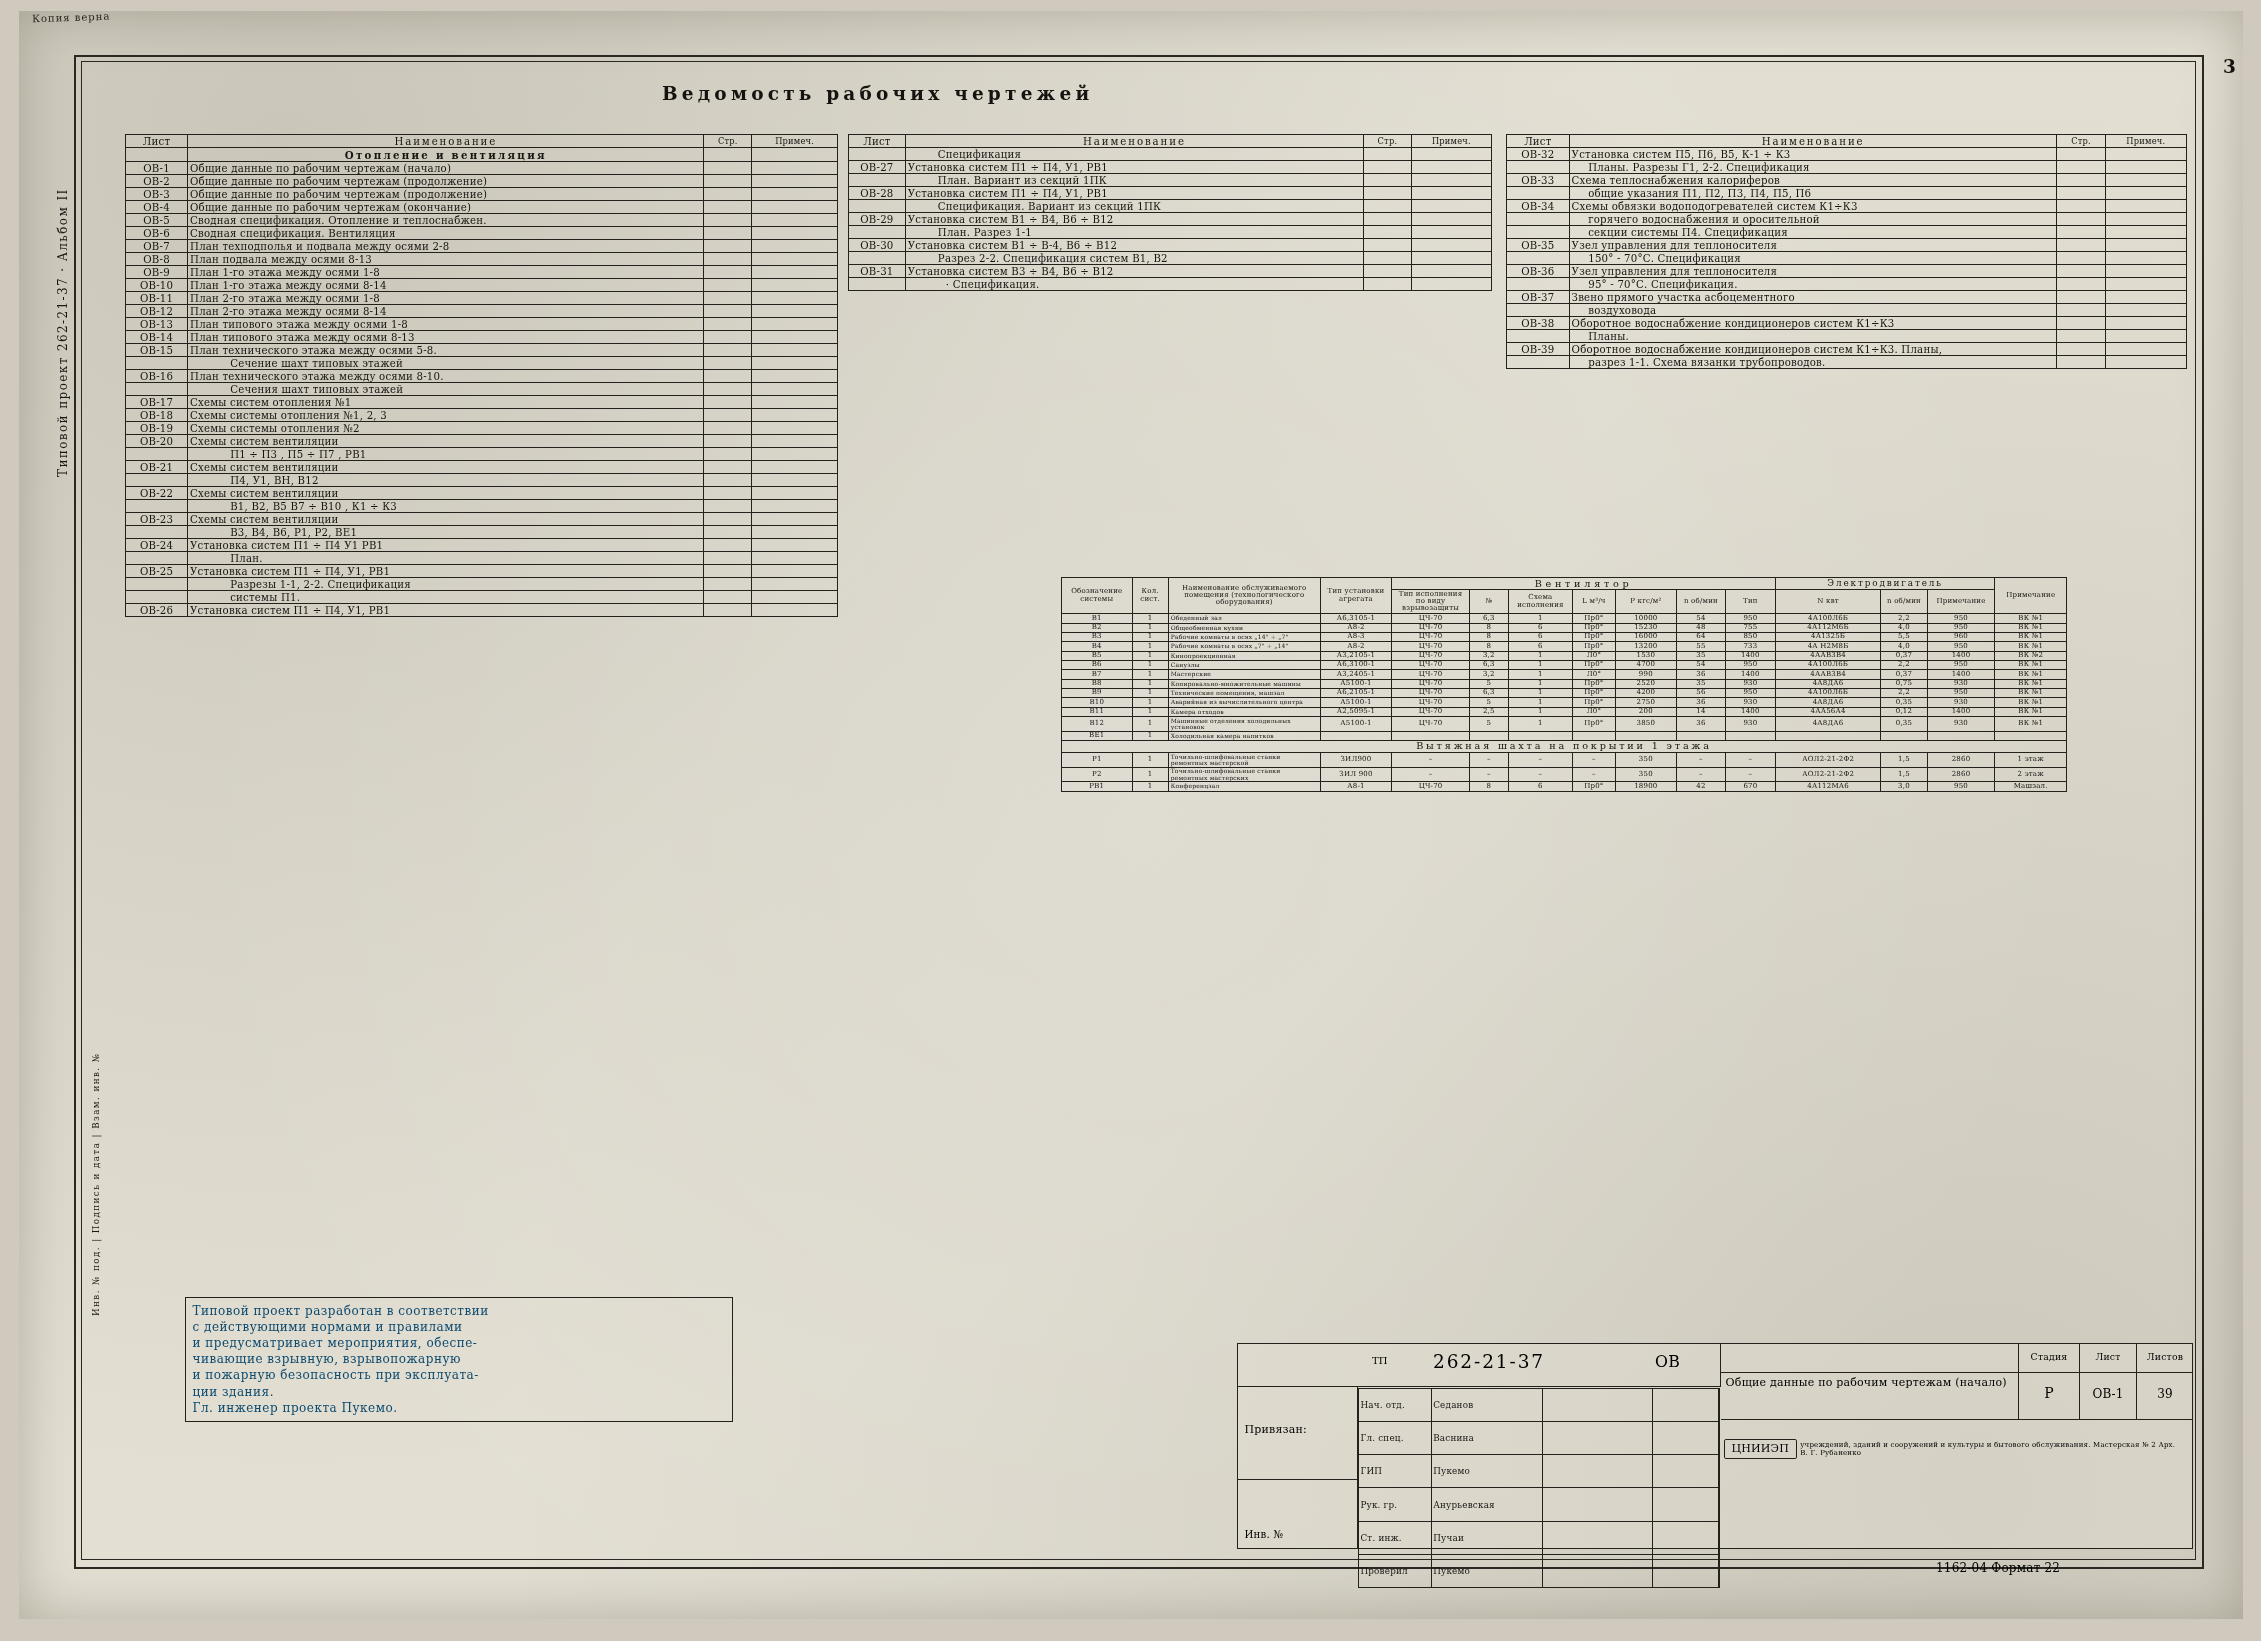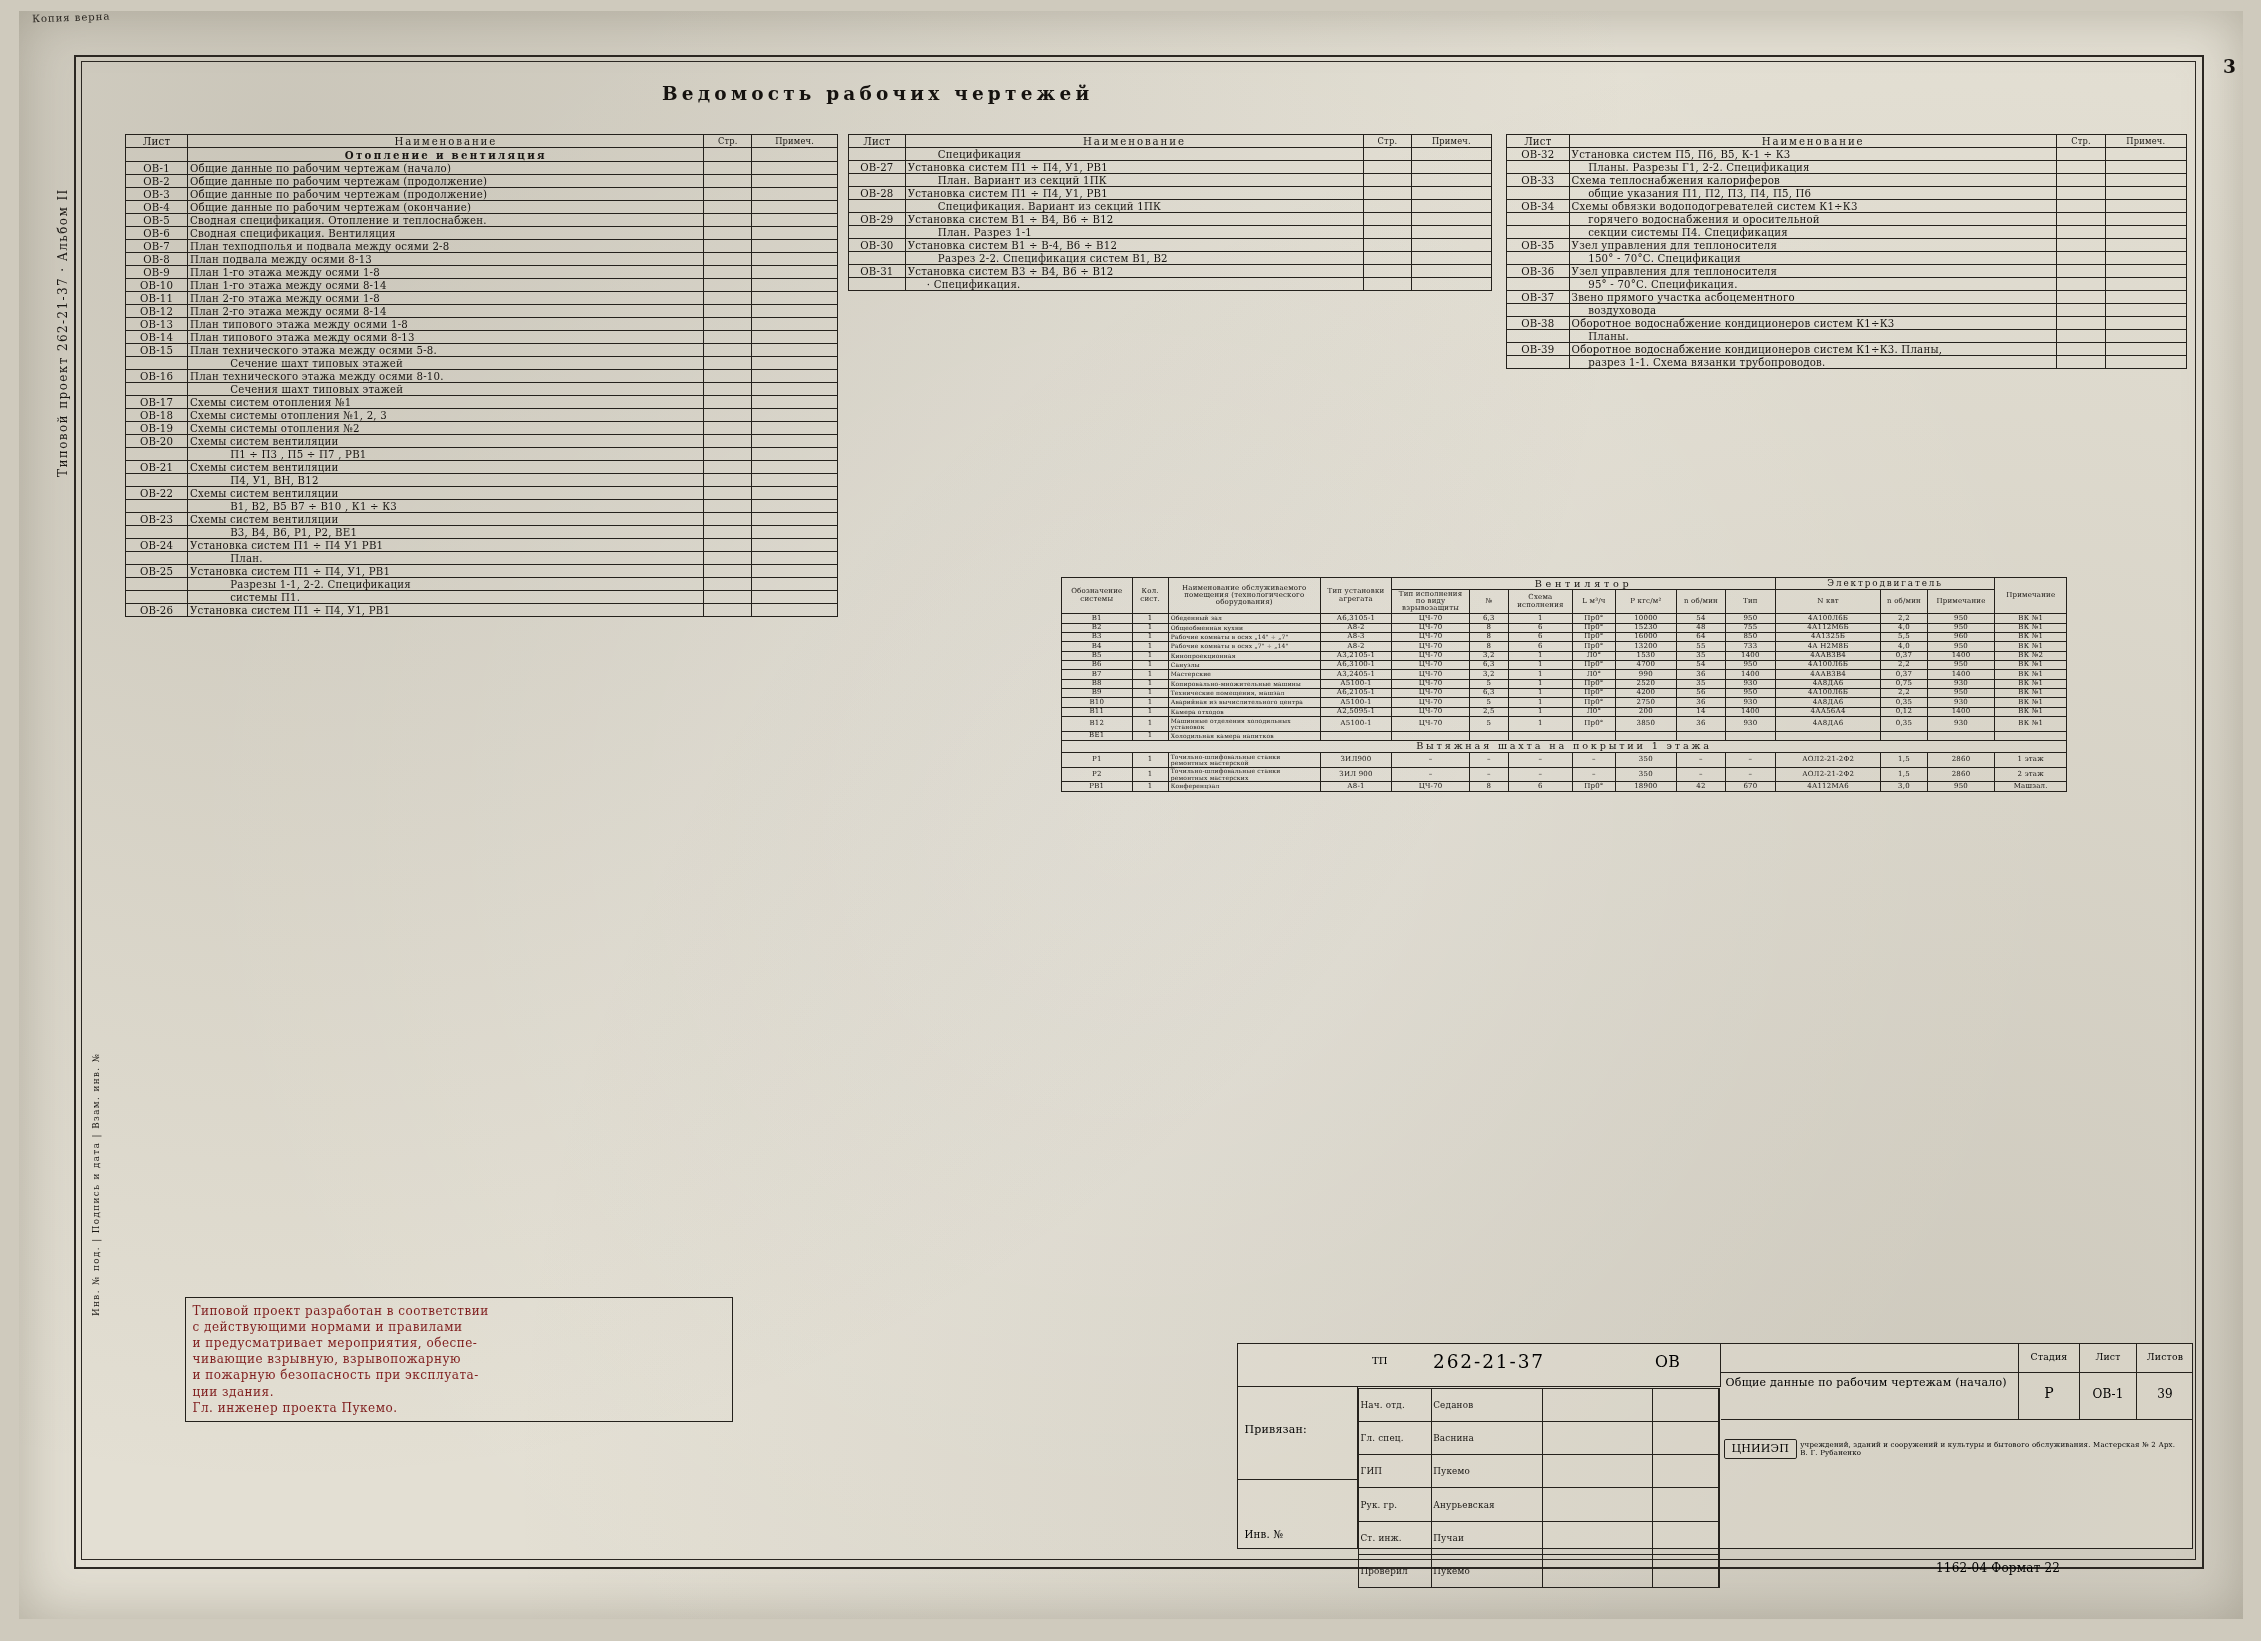--- a/index.html
+++ b/index.html
@@ -45,21 +45,21 @@
   }
   .sideText{
     position:absolute;transform-origin:0 0;transform:rotate(-90deg);
     font-size:12px;letter-spacing:1.4px;color:#1b1814;white-space:nowrap;
   }
   .stamp{
     position:absolute;border:0.9px solid #24211c;
   }
   .note{
     position:absolute;border:1.4px solid #24211c;padding:4.6px 6.5px;
-    font-size:12px;line-height:1.35;color:#7f1d1d;letter-spacing:0.5px;
+    font-size:12px;line-height:1.35;color:#0c4a6e;letter-spacing:0.5px;
   }
   .xsmall{font-size:7.4px;line-height:1.05;}
   .vtitle{font-weight:bold;letter-spacing:3.7px;font-size:15.8px;text-align:center;}
   .pagenum{
     position:absolute;right:25px;top:56px;font-size:18.5px;font-weight:bold;
     color:#15120f;
   }
   .corner-note{
     position:absolute;left:32px;top:12px;font-size:10.2px;color:#2a2621;
     letter-spacing:0.9px;transform:rotate(-2deg);
@@ -385,21 +385,21 @@
             <td></td>
           </tr>
           <tr>
             <td class="c">ОВ-31</td>
             <td class="l">Установка систем В3 ÷ В4, В6 ÷ В12</td>
             <td></td>
             <td></td>
           </tr>
           <tr>
             <td class="c"></td>
-            <td class="l" style="padding-left: 21px;">· Спецификация.</td>
+            <td class="l" style="padding-left: 40px;">· Спецификация.</td>
             <td></td>
             <td></td>
           </tr>
         </tbody>
     </table>
   </div>
 
   <div style="position:absolute;left:1506px;top:134px;width:681px;">
     <table class="tbl hand" style="font-size:10.2px;">
       <tbody>

